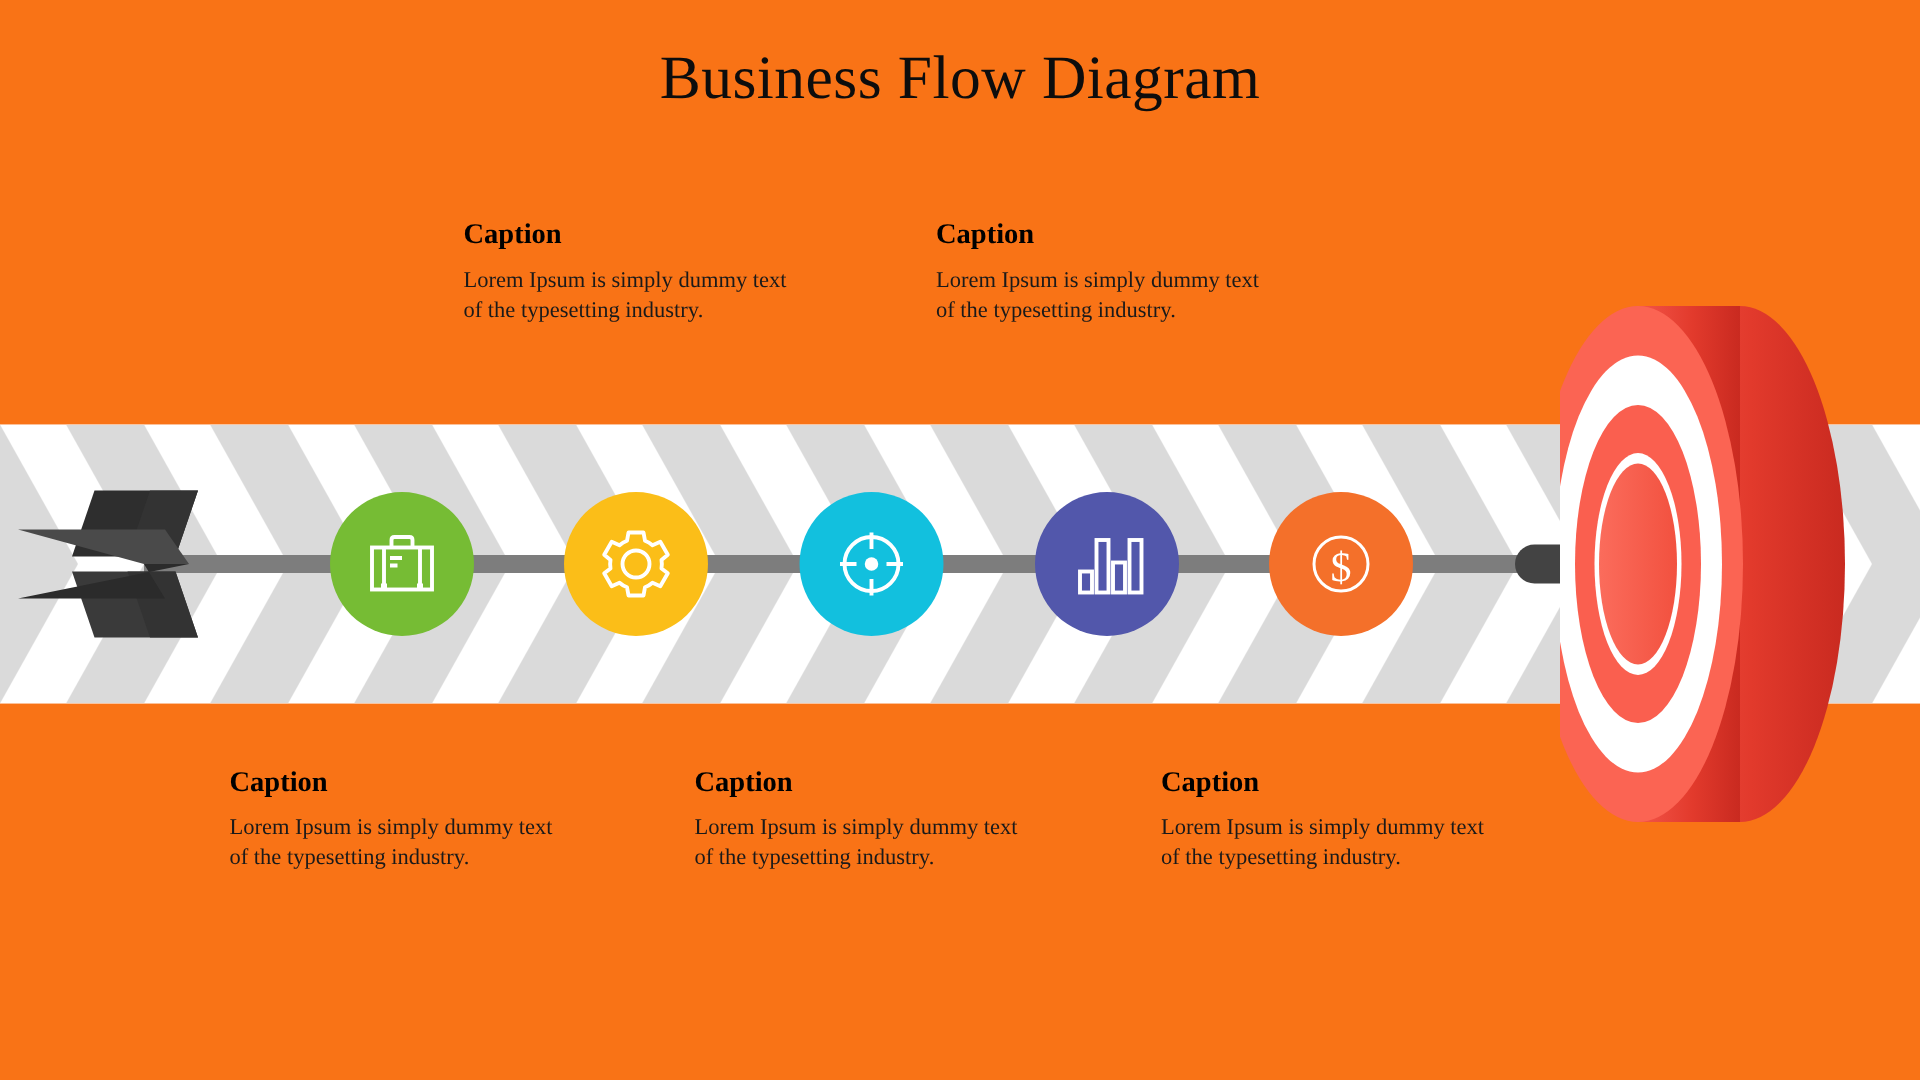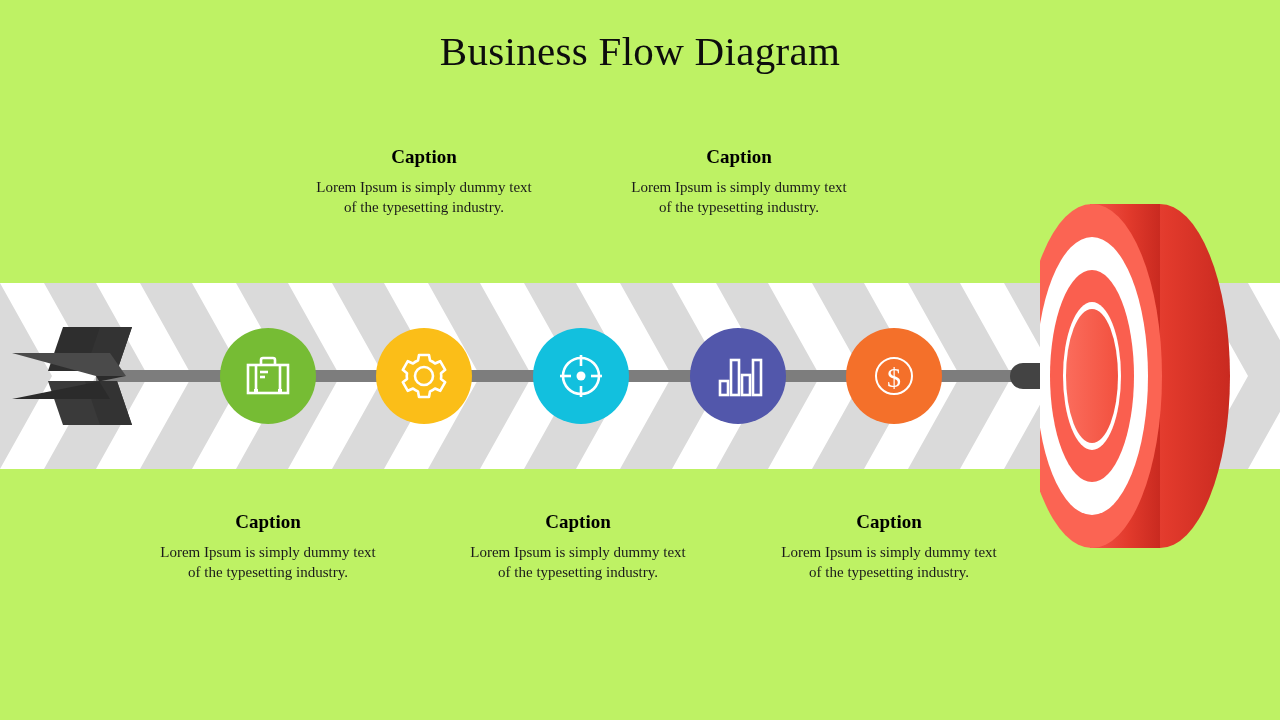--- a/index.html
+++ b/index.html
@@ -4,21 +4,21 @@
 <style>
   html, body {
     margin: 0;
     padding: 0;
     background: #ffffff;
   }
   #slide {
     position: relative;
     width: 1280px;
     height: 720px;
-    background: #bef264;
+    background: #f97316;
     overflow: hidden;
     font-family: "Liberation Serif", "DejaVu Serif", serif;
   }
 
   
   #title {
     position: absolute;
     top: 28px;
     left: 0;
     width: 1280px;
@@ -73,21 +73,20 @@
     top: 188px;
     width: 215px;
     height: 375px;
   }
   #target svg { display: block; }
 
   
   .caption {
     position: absolute;
     width: 230px;
-    text-align: center;
   }
   .caption-title {
     font-size: 19px;
     font-weight: bold;
     color: #000000;
     line-height: 1.2;
     margin-bottom: 8px;
   }
   .caption-body {
     font-size: 15px;

